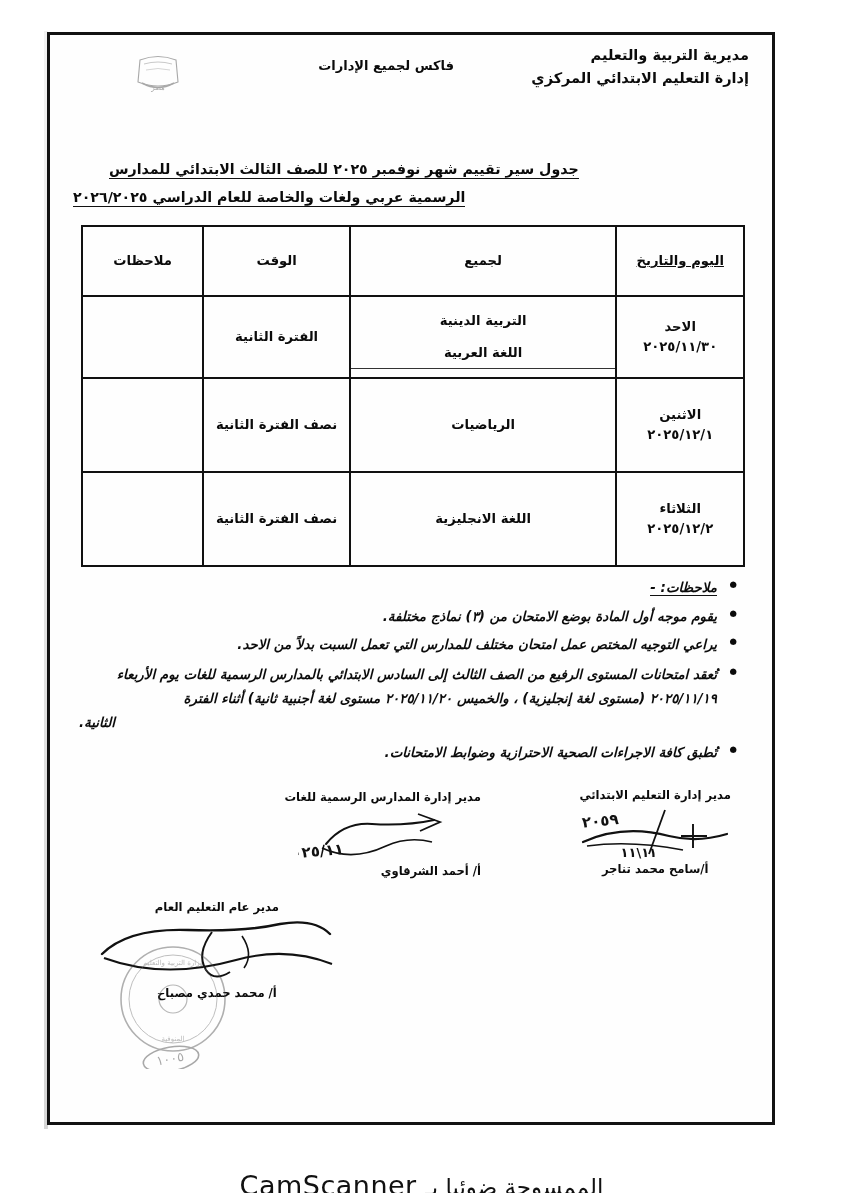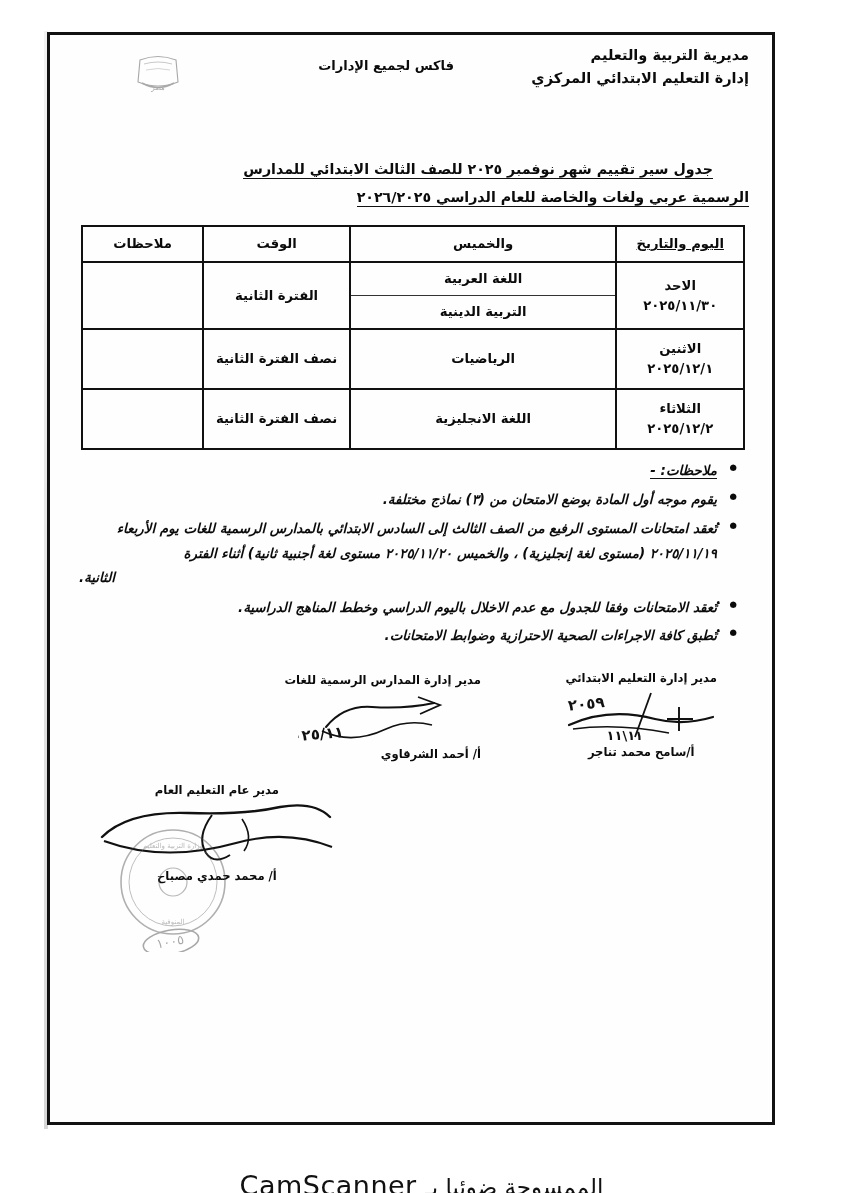--- a/index.html
+++ b/index.html
@@ -73,21 +73,21 @@
     right: 565px;
     top: 8px;
     width: 52px;
     height: 46px;
     opacity: .5;
   }
 
   
   .doc-title {
     margin: 2px 0 0 0;
-    text-align: right;
+    text-align: left;
     font-size: 14.2px;
     font-weight: bold;
     line-height: 1.95;
   }
   .doc-title span {
     border-bottom: 1.4px solid #111;
     padding-bottom: 1px;
   }
   .title-l1 { padding-right: 36px; padding-left: 36px; }
 
@@ -101,21 +101,21 @@
     border-collapse: collapse;
     table-layout: fixed;
     font-size: 13.2px;
     font-weight: bold;
   }
   table.exam-table th,
   table.exam-table td {
     border: 2px solid #111;
     text-align: center;
     vertical-align: middle;
-    padding: 3px 3px;
+    padding: 20px 3px;
     line-height: 1.5;
   }
   table.exam-table th { height: 28px; }
   .col-date  { width: 19%; text-decoration: underline; }
   .col-subj  { width: 41%; }
   .col-time  { width: 22%; }
   .col-notes { width: 18%; }
   .date-cell { line-height: 1.75; }
   .subject-inner {
     border: none !important;
@@ -170,21 +170,21 @@
     font-weight: bold;
   }
   .sig-title { white-space: nowrap; }
   .sig-name { white-space: nowrap; margin-top: 2px; }
   .sig-ink {
     position: relative;
     height: 58px;
   }
   .sig-ink svg { position: absolute; left: 50%; top: 0; transform: translateX(-50%); }
 
-  .sig-primary  { right: 32px;  top: 0; }
+  .sig-primary  { right: 18px;  top: 0; }
   .sig-lang     { right: 268px; top: 2px; text-align: right; }
   .sig-general  { right: 470px; top: 112px; }
 
   .round-stamp {
     position: absolute;
     right: 512px;
     top: 153px;
     width: 128px;
     height: 128px;
     opacity: .42;
@@ -236,40 +236,40 @@
   <div class="doc-title">
     <div class="title-l1"><span>جدول سير تقييم شهر نوفمبر ٢٠٢٥ للصف الثالث الابتدائي للمدارس</span></div>
     <div><span>الرسمية عربي ولغات والخاصة للعام الدراسي ٢٠٢٦/٢٠٢٥</span></div>
   </div>
 
   <div class="table-wrap">
     <table class="exam-table">
       <thead>
         <tr>
           <th class="col-date">اليوم والتاريخ</th>
-          <th class="col-subj">والخميس</th>
+          <th class="col-subj">لجميع</th>
           <th class="col-time">الوقت</th>
           <th class="col-notes">ملاحظات</th>
         </tr>
       </thead>
       <tbody>
 
         <tr>
           <td class="date-cell" rowspan="1">
             <div>الاحد</div>
             <div>٢٠٢٥/١١/٣٠</div>
           </td>
           <td style="padding:0;">
             <table style="width:100%;border-collapse:collapse;">
               <tbody>
                   <tr>
-                    <td class="subject-inner">اللغة العربية</td>
+                    <td class="subject-inner last">التربية الدينية</td>
                   </tr>
               <tr>
-                    <td class="subject-inner last">التربية الدينية</td>
+                    <td class="subject-inner">اللغة العربية</td>
                   </tr>
             </tbody>
               </table>
           </td>
           <td>الفترة الثانية</td>
           <td></td>
         </tr>
 
         <tr class="row-tall">
           <td class="date-cell">
@@ -293,25 +293,25 @@
       </tbody>
     </table>
   </div>
 
   <div class="notes">
     <ul>
       <li class="note-heading">
         <span>ملاحظات: -</span>
       </li>
       <li>يقوم موجه أول المادة بوضع الامتحان من (٣) نماذج مختلفة.</li>
+      <li>يراعي التوجيه المختص عمل امتحان مختلف للمدارس التي تعمل السبت بدلاً من الاحد.</li>
       <li class="note-block">
         <span>تُعقد امتحانات المستوى الرفيع من الصف الثالث إلى السادس الابتدائي بالمدارس الرسمية للغات يوم الأربعاء ٢٠٢٥/١١/١٩ (مستوى لغة إنجليزية) ، والخميس ٢٠٢٥/١١/٢٠ مستوى لغة أجنبية ثانية) أثناء الفترة</span>
         <span class="note-tail">الثانية.</span>
       </li>
-      <li>تُعقد الامتحانات وفقا للجدول مع عدم الاخلال باليوم الدراسي وخطط المناهج الدراسية.</li>
       <li>تُطبق كافة الاجراءات الصحية الاحترازية وضوابط الامتحانات.</li>
     </ul>
   </div>
 
   <div class="sig-area">
 
     <div class="sig sig-primary">
       <div class="sig-title">مدير إدارة التعليم الابتدائي</div>
       <div class="sig-ink">
         <svg viewBox="0 0 180 58" width="180" height="58">

